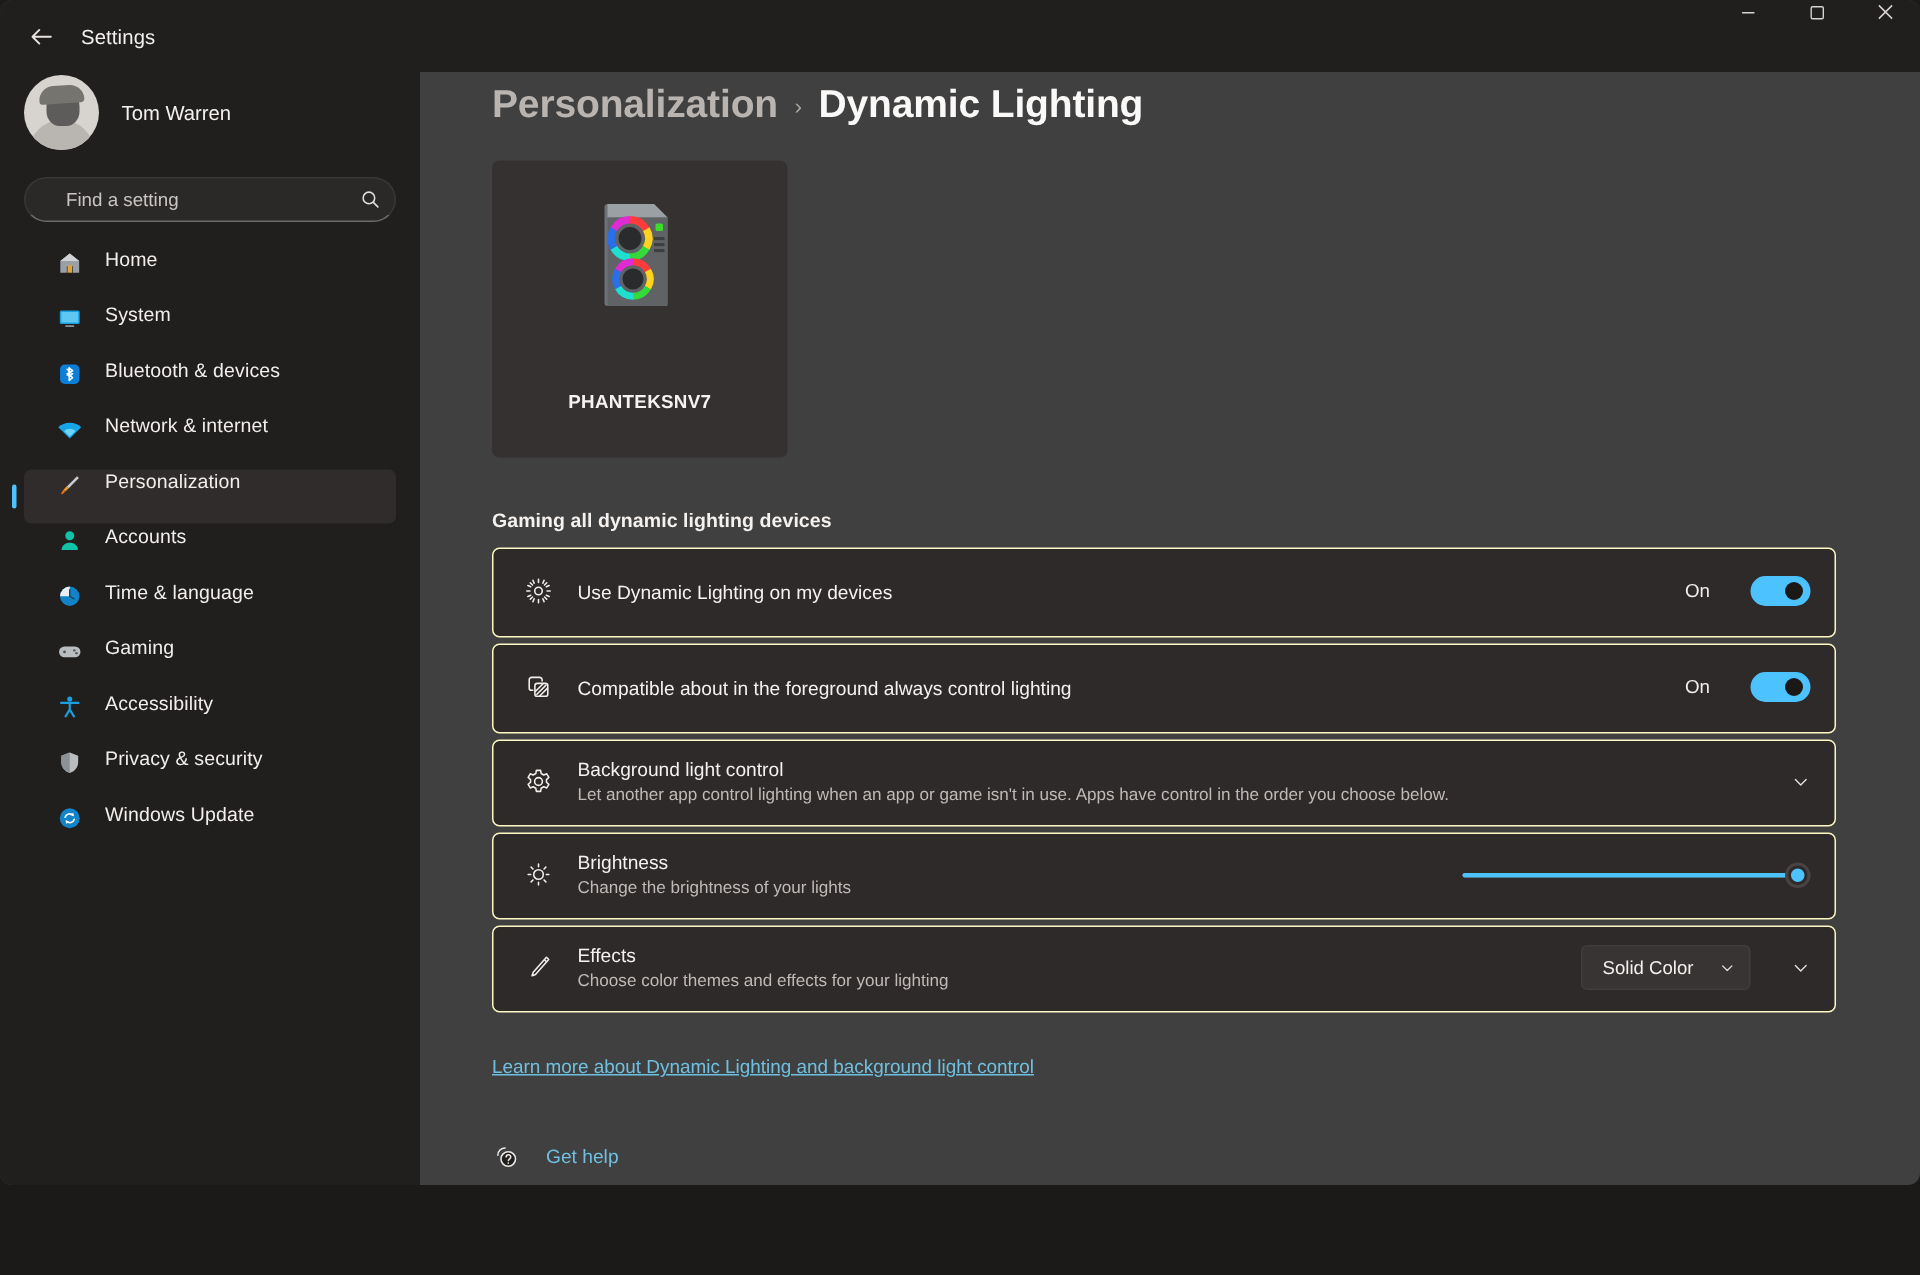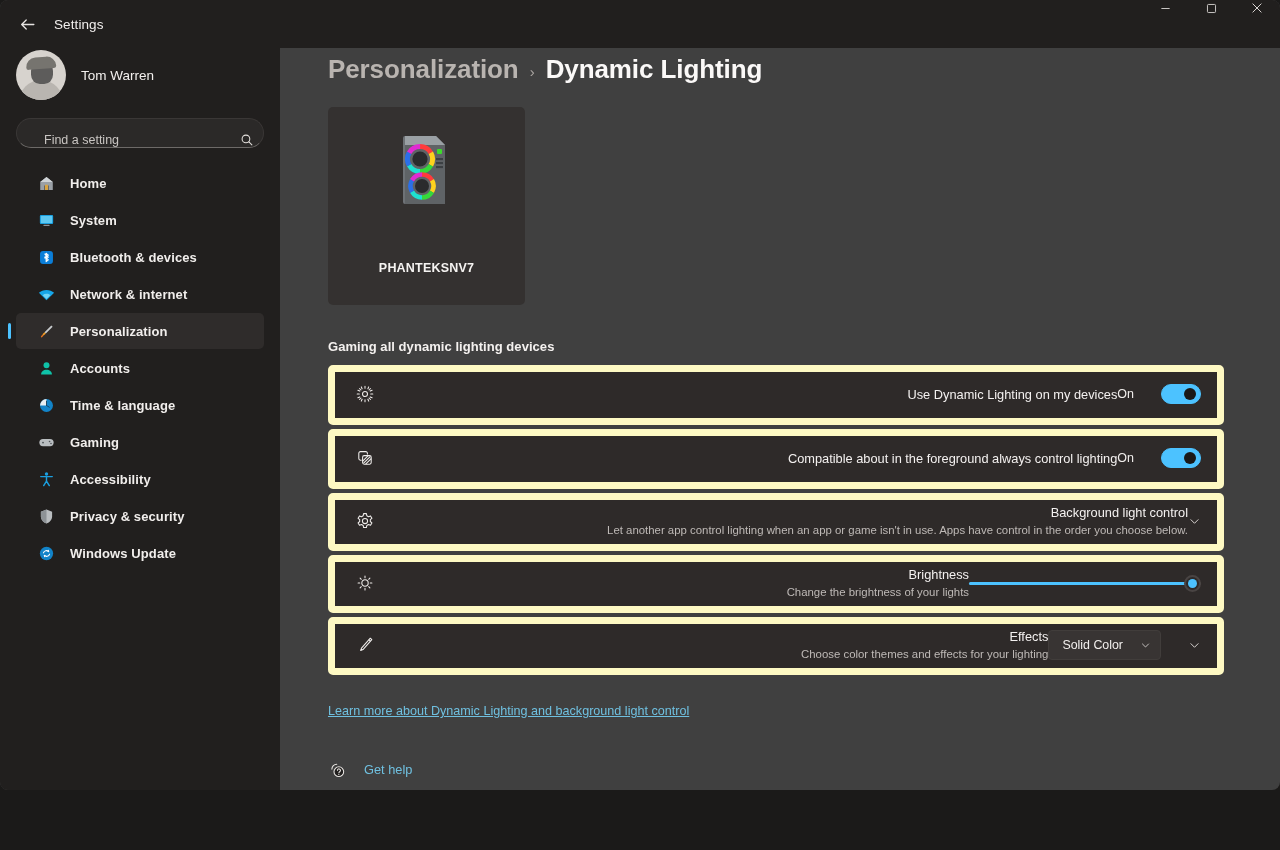--- a/index.html
+++ b/index.html
@@ -116,21 +116,21 @@
     margin-left: 15px;
   }
   .searchbox {
     margin: 12px 16px 10px 16px;
     height: 30px;
     background: #2b2928;
     border: 1px solid #3a3736;
     border-bottom: 1px solid #6d6a68;
     border-radius: 15px;
     display: flex;
-    align-items: flex-end;
+    align-items: center;
     padding: 0 9px 0 27px;
   }
   .searchbox input {
     flex: 1 1 auto;
     background: transparent;
     border: none;
     outline: none;
     color: #f0edeb;
     font-size: 12.5px;
     font-family: "Liberation Sans", sans-serif;
@@ -138,24 +138,22 @@
   .searchbox input::placeholder { color: #c9c5c2; }
   .searchbox .sicon { color: #e3dfdc; display: flex; }
   .searchbox .sicon svg { width: 14px; height: 14px; }
 
   .navlist { margin-top: 6px; }
   .navitem {
     position: relative;
     height: 36px;
     margin: 1px 16px;
     display: flex;
-    align-items: center;
     border-radius: 5px;
     padding-left: 20px;
-    font-weight: bold;
   }
   .navitem.selected { background: #2f2c2b; }
   .navitem.selected::before {
     content: "";
     position: absolute;
     left: -8px; top: 50%;
     transform: translateY(-50%);
     width: 3px; height: 16px;
     background: #4cc2ff;
     border-radius: 2px;
@@ -232,27 +230,26 @@
     font-size: 13px;
     font-weight: 600;
     color: #f4f1ef;
     letter-spacing: .05px;
   }
 
   
   .cards { display: flex; flex-direction: column; gap: 4px; }
   .card {
     background: #2e2a29;
-    border: 7px solid #fef9c3;
+    border: 1px solid #fef9c3;
     border-radius: 5px;
     min-height: 60px;
     display: flex;
     align-items: center;
     padding: 0 16px 2px 14px;
-    text-align: right;
   }
   .card.tall { min-height: 58px; }
   .card .cico {
     width: 32px; flex: 0 0 32px;
     display: flex; align-items: center; justify-content: center;
     color: #f0edeb;
     margin-right: 10px;
   }
   .card .cico svg { width: 20px; height: 20px; display: block; }
   .card .ctext { flex: 1 1 auto; min-width: 0; }

